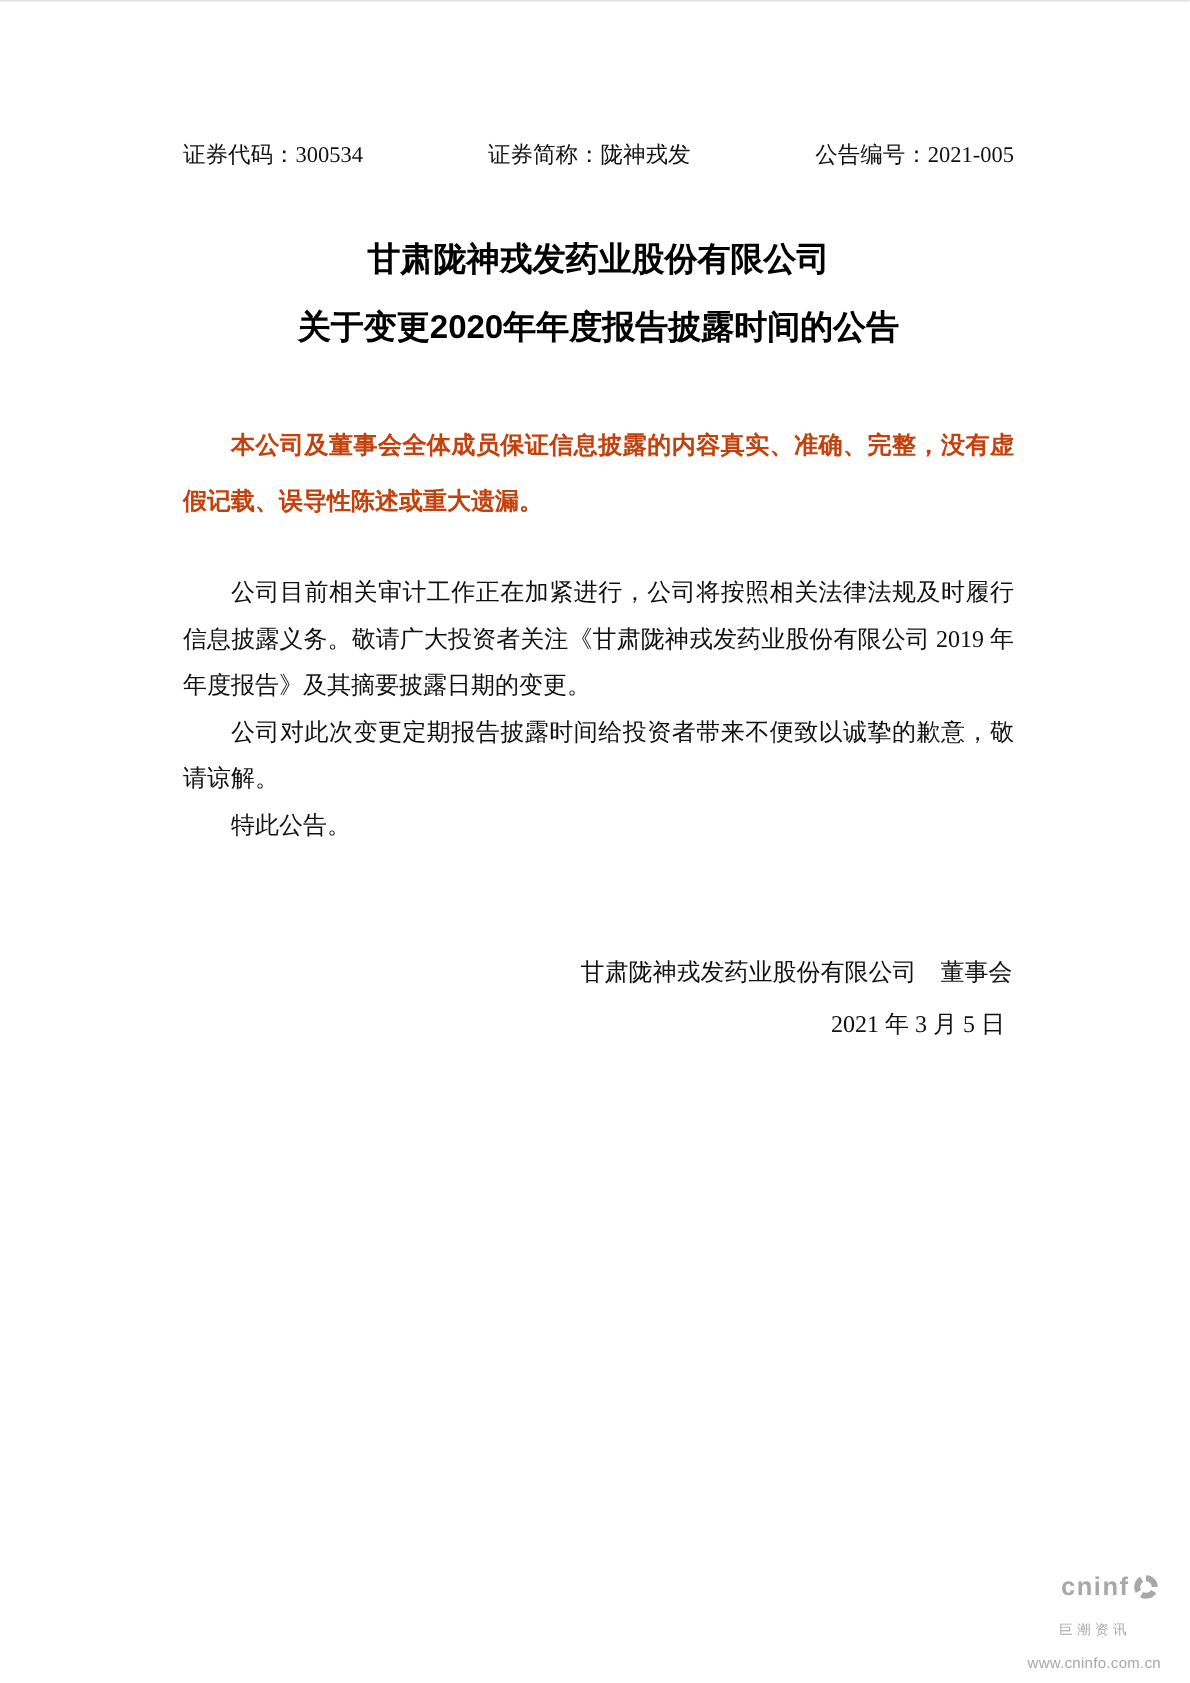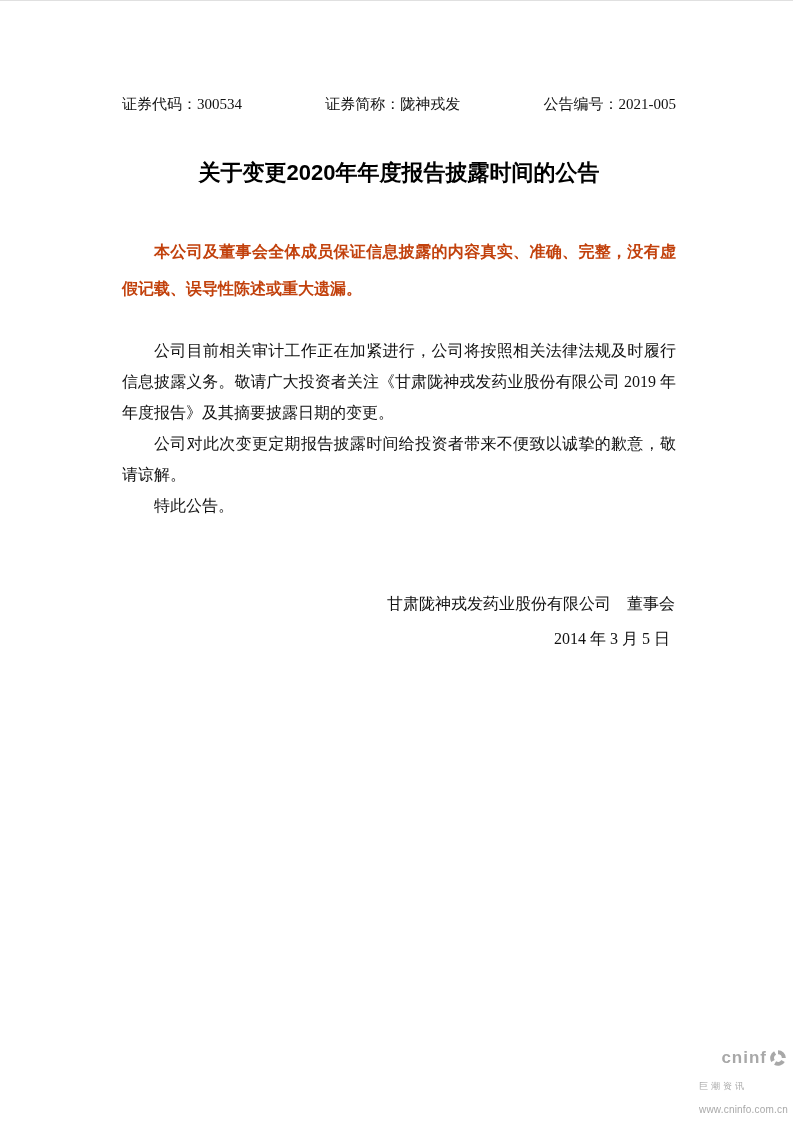--- a/index.html
+++ b/index.html
@@ -62,23 +62,23 @@
     text-align: right;
     padding-right: 1px;
   }
   .signature .date-line {
     text-align: right;
     padding-right: 6px;
     margin-top: 4px;
   }
   .cninfo {
     position: absolute;
-    right: 5px;
+    right: 19px;
     bottom: 8px;
-    text-align: left;
+    text-align: right;
     color: #a8a8a8;
     font-family: "Liberation Sans", "DejaVu Sans", sans-serif;
     line-height: 1.1;
   }
   .cninfo-brand {
     display: flex;
     align-items: center;
     justify-content: flex-end;
     font-size: 17px;
     font-weight: bold;
@@ -102,34 +102,35 @@
 
 <div class="doc">
 
   <div class="header-row">
     <span>证券代码：300534</span>
     <span>证券简称：陇神戎发</span>
     <span>公告编号：2021-005</span>
   </div>
 
   <div class="title-block">
+    <div>甘肃陇神戎发药业股份有限公司</div>
     <div>关于变更2020年年度报告披露时间的公告</div>
   </div>
 
   <div class="declaration">本公司及董事会全体成员保证信息披露的内容真实、准确、完整，没有虚假记载、误导性陈述或重大遗漏。</div>
 
   <div class="body-text">
     <p>公司目前相关审计工作正在加紧进行，公司将按照相关法律法规及时履行信息披露义务。敬请广大投资者关注《甘肃陇神戎发药业股份有限公司 2019 年年度报告》及其摘要披露日期的变更。</p>
     <p>公司对此次变更定期报告披露时间给投资者带来不便致以诚挚的歉意，敬请谅解。</p>
     <p>特此公告。</p>
   </div>
 
   <div class="signature">
     <div class="company-line">甘肃陇神戎发药业股份有限公司　董事会</div>
-    <div class="date-line">2014 年 3 月 5 日</div>
+    <div class="date-line">2021 年 3 月 5 日</div>
   </div>
 
 </div>
 
 <div class="cninfo">
   <div class="cninfo-brand">
     <span>cninf</span>
     <svg width="20" height="20" viewBox="0 0 24 24" aria-hidden="true">
       <g fill="#a8a8a8">
         <path d="M12 2.6 A9.4 9.4 0 0 1 21.4 12 L16.6 12 A4.6 4.6 0 0 0 12 7.4 Z"></path>

